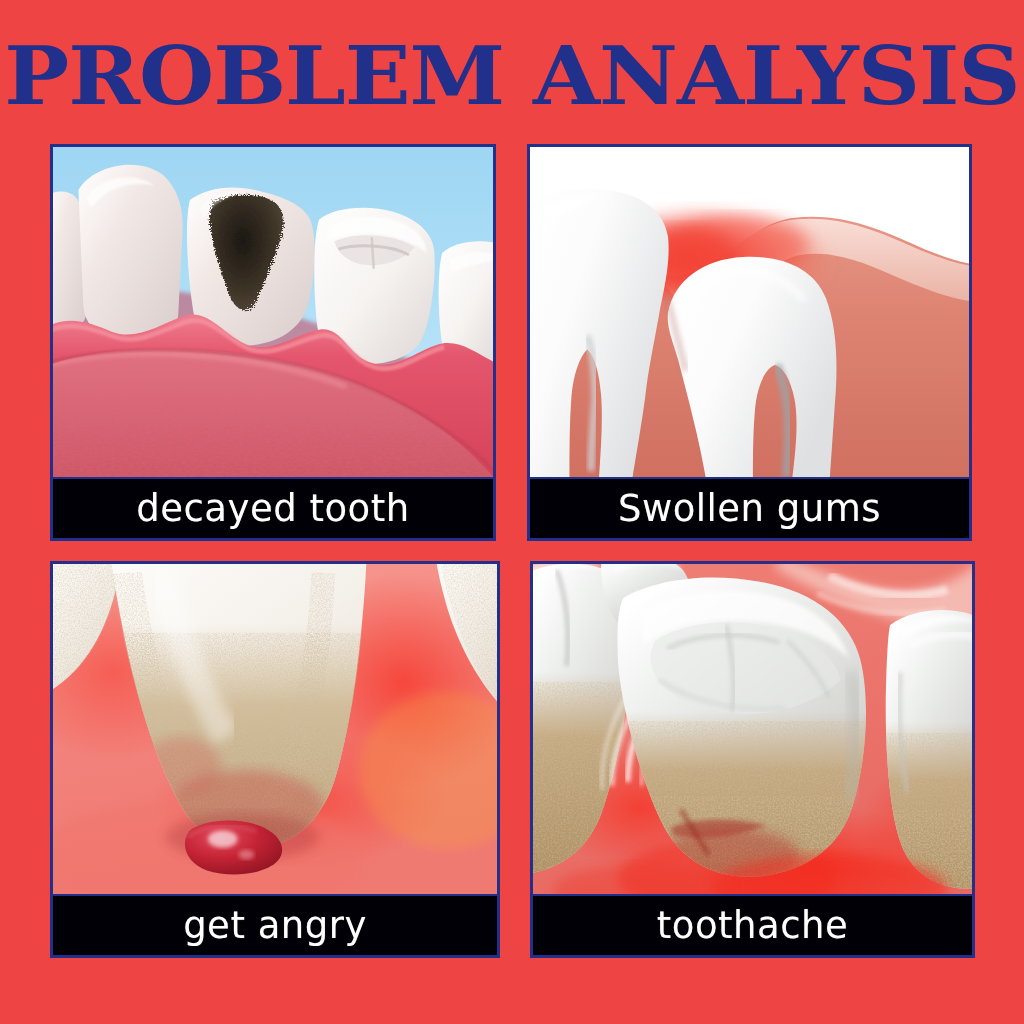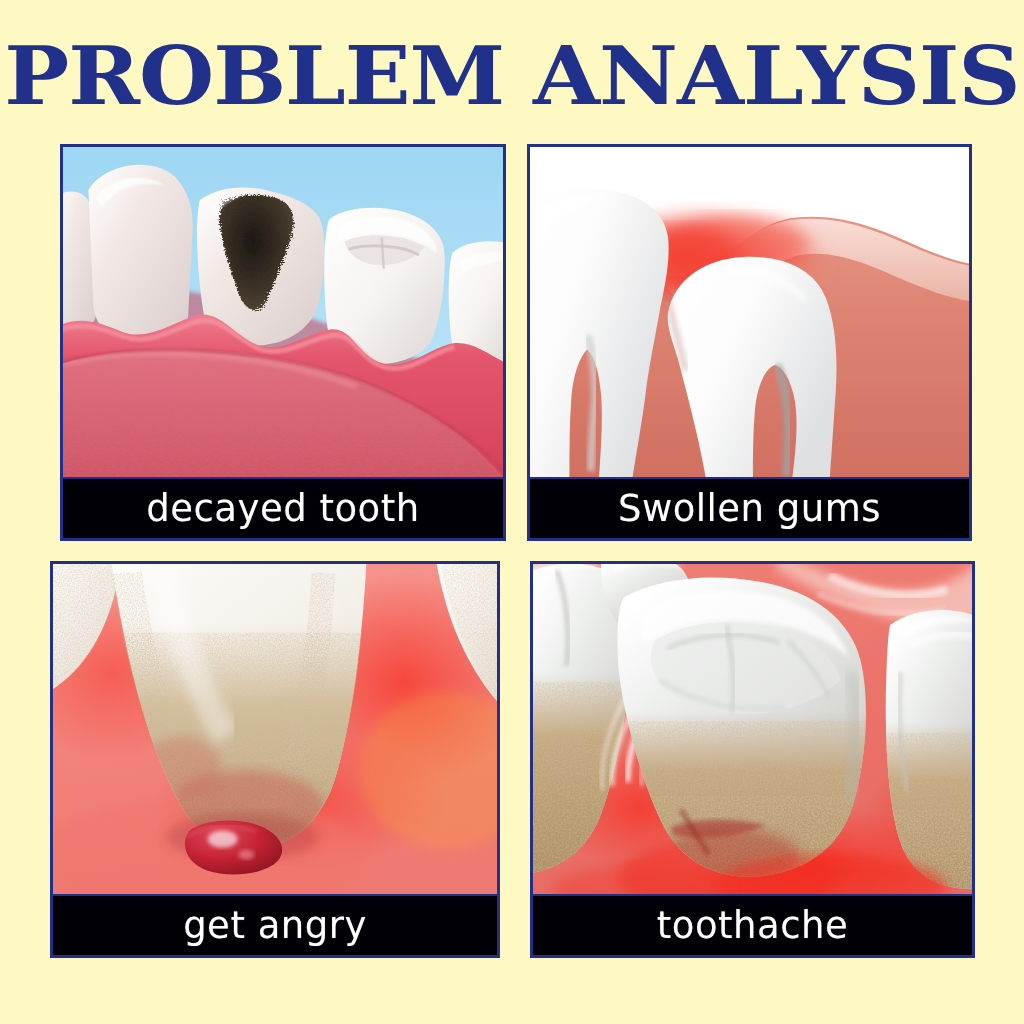--- a/index.html
+++ b/index.html
@@ -6,21 +6,21 @@
   * { margin:0; padding:0; box-sizing:border-box; }
   html,body {
     width:1024px; height:1024px;
     background:#ffffff;
     font-family:"Liberation Sans", sans-serif;
     overflow:hidden;
   }
   #poster {
     position:relative;
     width:1024px; height:1024px;
-    background:#fef9c3;
+    background:#ef4444;
   }
 
   
   #title {
     position:absolute;
     left:0; top:38px;
     width:1024px;
     text-align:center;
     font-family:"DejaVu Serif", serif;
     font-weight:700;
@@ -39,21 +39,21 @@
     position:absolute;
     left:50px; top:144px;
     width:922px; height:814px;
   }
   .panel {
     position:absolute;
     border:3px solid #21308a;
     background:#000;
     overflow:hidden;
   }
-  .p-tl { left:0;   top:0;   width:446px; height:397px;margin-left:10px; }
+  .p-tl { left:0;   top:0;   width:446px; height:397px; }
   .p-tr { left:477px; top:0; width:445px; height:397px;padding-left:48px; }
   .p-bl { left:0;   top:417px; width:450px; height:397px; }
   .p-br { left:480px; top:417px; width:445px; height:397px; }
 
   .art {
     position:absolute;
     left:0; top:0; right:0;
     height:330px;
     overflow:hidden;
     background:#fff;

